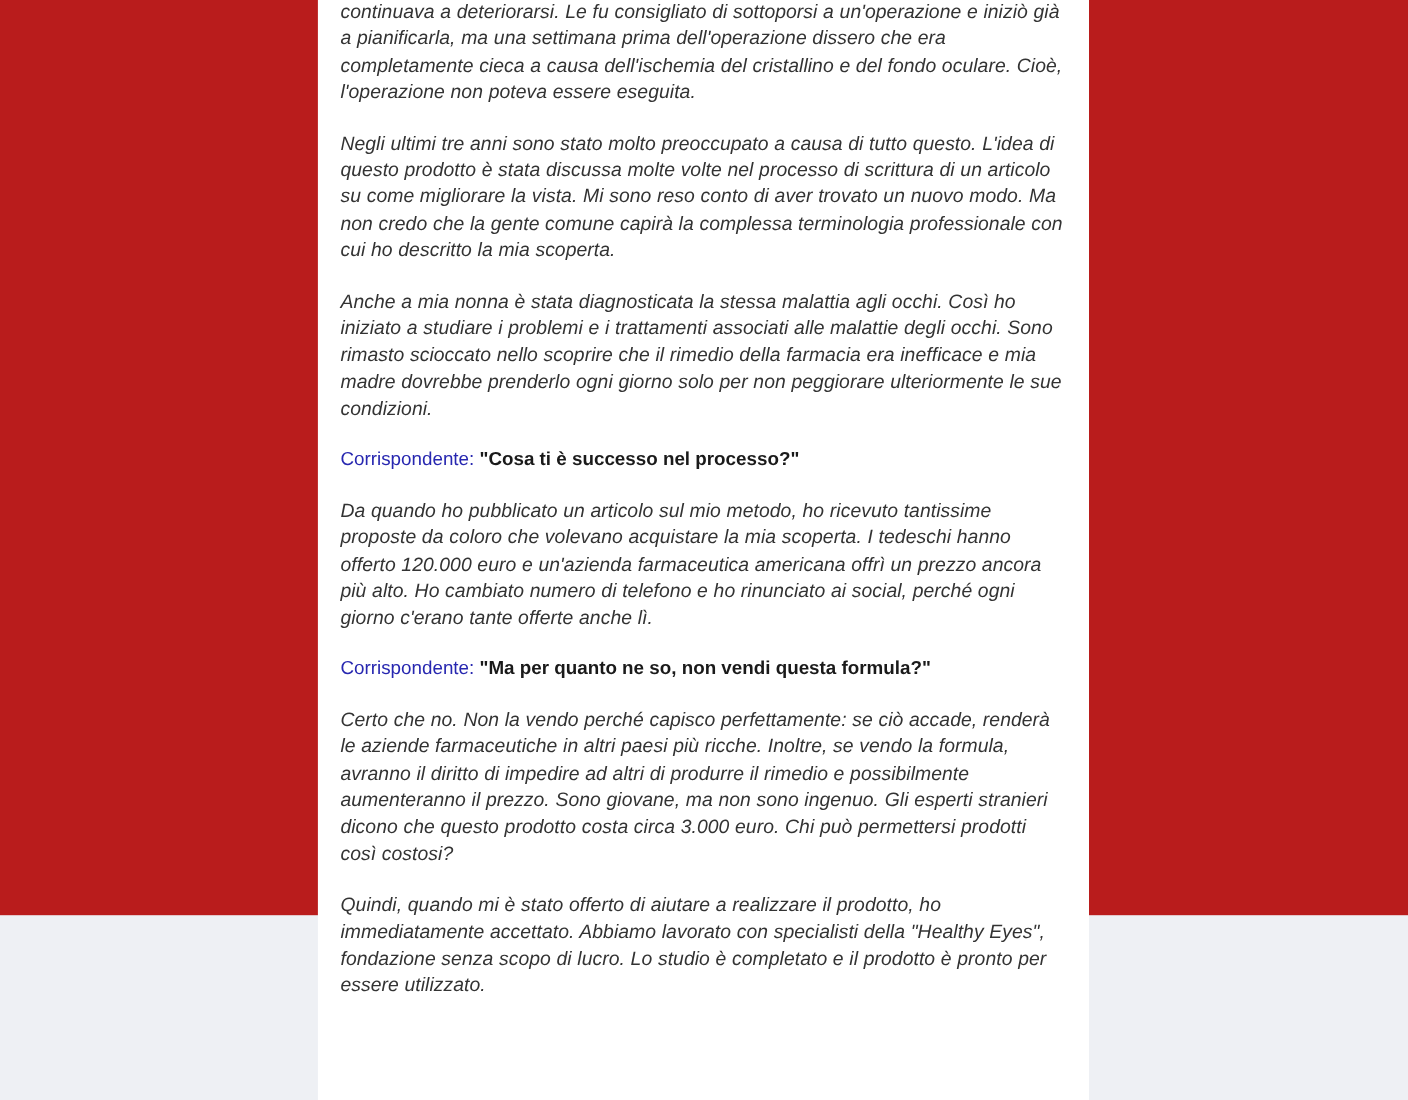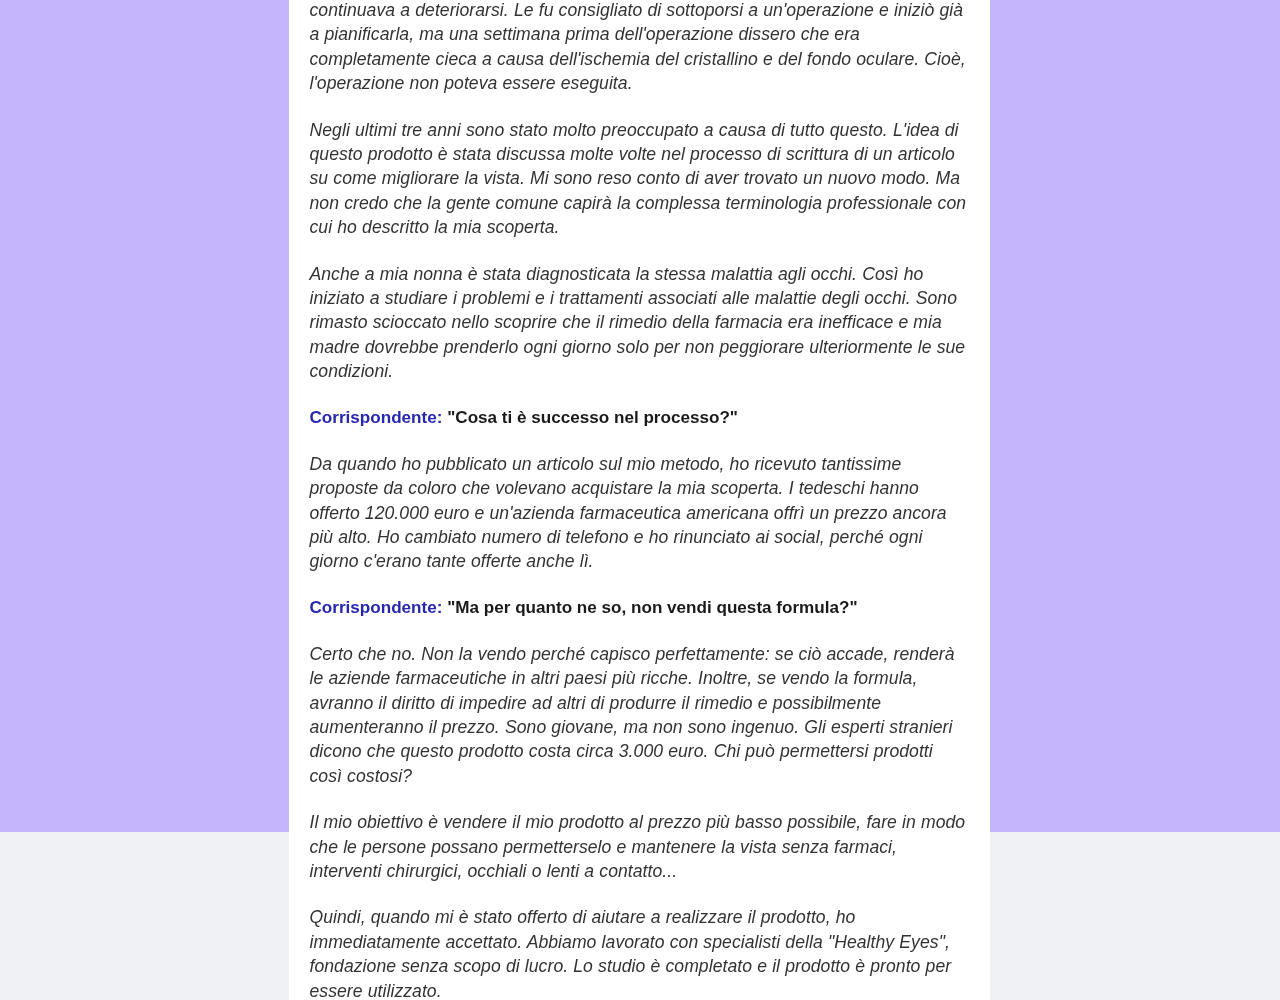--- a/index.html
+++ b/index.html
@@ -10,21 +10,21 @@
     width: 1280px;
     height: 1000px;
     background: #eef0f4;
     font-family: "Liberation Sans", sans-serif;
     overflow: hidden;
   }
   .page-wrap {
     position: relative;
     width: 1280px;
     height: 832px;
-    background: #c4b5fd;
+    background: #b91c1c;
   }
   .content-column {
     position: absolute;
     left: 289px;
     top: 0;
     width: 701px;
     min-height: 1000px;
     background: #ffffff;
     box-sizing: border-box;
     padding: 0 20px;
@@ -50,21 +50,21 @@
   }
   p.speaker {
     margin: 0 0 22px 0;
     font-size: 17.1px;
     line-height: 24px;
     font-weight: bold;
     color: #1a1a1a;
   }
   p.speaker .speaker-name {
     color: #2727b0;
-    font-weight: bold;
+    font-weight: normal;
     margin-top: 48px;
   }
   p.speaker .speaker-quote {
     color: #1a1a1a;
     font-weight: bold;
   }
 </style>
 </head>
 <body>
 
@@ -85,19 +85,18 @@
 
       <p class="para">Da quando ho pubblicato un articolo sul mio metodo, ho ricevuto tantissime proposte da coloro che volevano acquistare la mia scoperta. I tedeschi hanno offerto 120.000 euro e un'azienda farmaceutica americana offrì un prezzo ancora più alto. Ho cambiato numero di telefono e ho rinunciato ai social, perché ogni giorno c'erano tante offerte anche lì.</p>
 
       <p class="speaker">
         <span class="speaker-name">Corrispondente:</span>
         <span class="speaker-quote">"Ma per quanto ne so, non vendi questa formula?"</span>
       </p>
 
       <p class="para">Certo che no. Non la vendo perché capisco perfettamente: se ciò accade, renderà le aziende farmaceutiche in altri paesi più ricche. Inoltre, se vendo la formula, avranno il diritto di impedire ad altri di produrre il rimedio e possibilmente aumenteranno il prezzo. Sono giovane, ma non sono ingenuo. Gli esperti stranieri dicono che questo prodotto costa circa 3.000 euro. Chi può permettersi prodotti così costosi?</p>
 
-      <p class="para">Il mio obiettivo è vendere il mio prodotto al prezzo più basso possibile, fare in modo che le persone possano permetterselo e mantenere la vista senza farmaci, interventi chirurgici, occhiali o lenti a contatto...</p>
 
       <p class="para">Quindi, quando mi è stato offerto di aiutare a realizzare il prodotto, ho immediatamente accettato. Abbiamo lavorato con specialisti della "Healthy Eyes", fondazione senza scopo di lucro. Lo studio è completato e il prodotto è pronto per essere utilizzato.</p>
 
     </div>
   </div>
 </div>
 
 </body></html>

